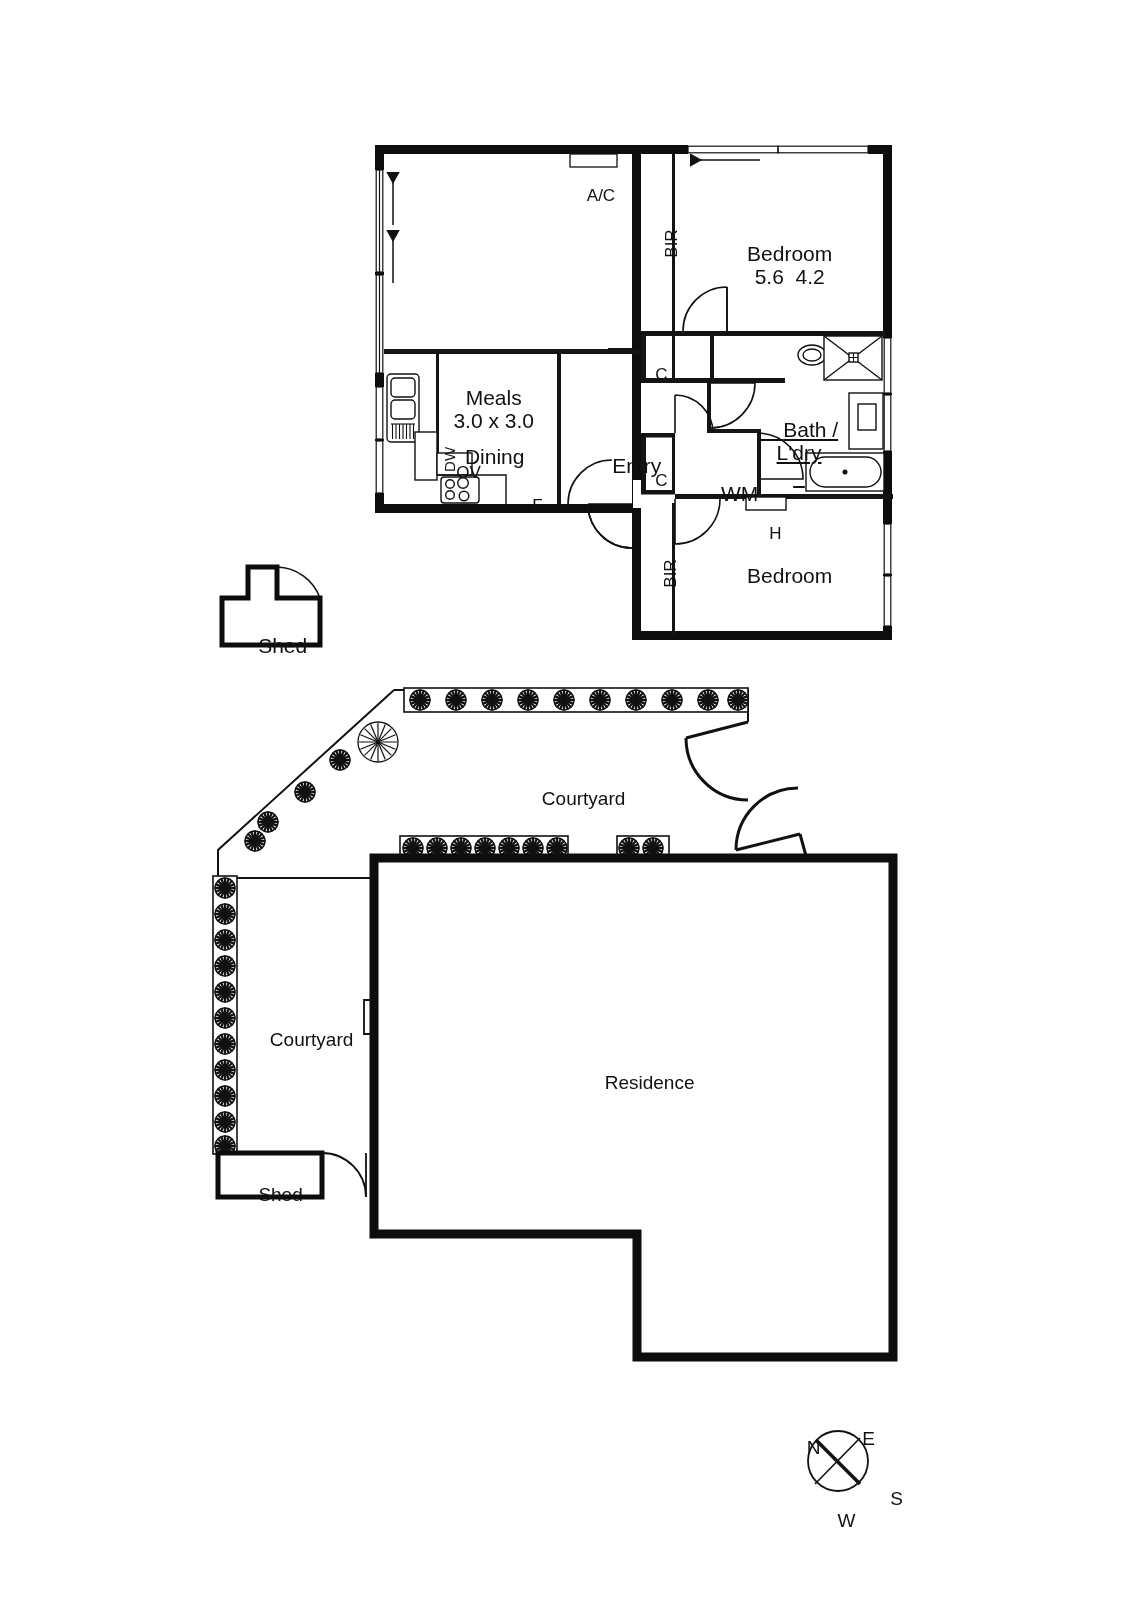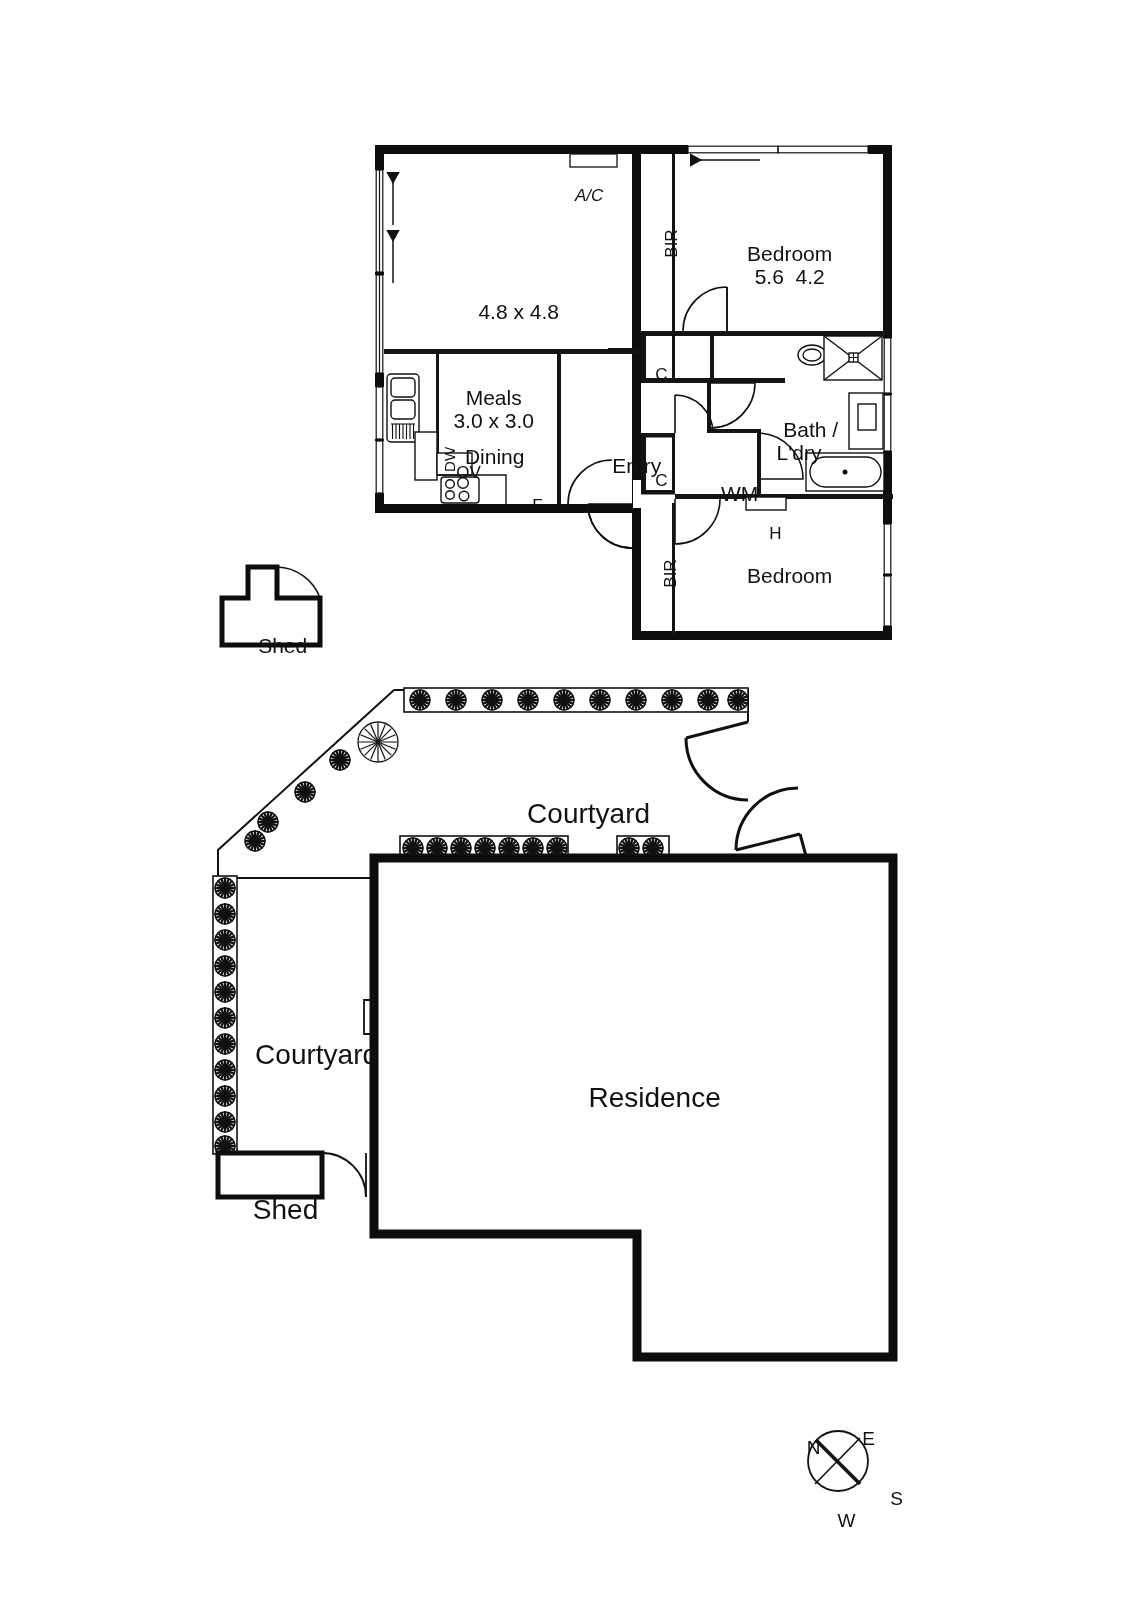--- a/index.html
+++ b/index.html
@@ -17,21 +17,21 @@
     font-family:"Liberation Sans", sans-serif;
     color:#111;
     white-space:pre;
     line-height:1.12;
     text-align:center;
     pointer-events:none;
   }
   .lbl.room{font-size:21px;}
   .lbl.small{font-size:17px;}
   .lbl.tiny{font-size:15px;}
-  .lbl.site{font-size:28px;}
+  .lbl.site{font-size:19px;}
   .lbl.compass{font-size:19px;}
   .vert{transform:rotate(-90deg);transform-origin:50% 50%;}
   .ctr{transform:translateX(-50%);}
 </style>
 </head>
 <body>
 
 <div id="stage">
 
   <svg class="layer" viewBox="0 0 1131 1600">
@@ -350,23 +350,20 @@
       </g>
     </g>
 
     <g>
       <circle cx="838" cy="1461" r="30" fill="#ffffff" stroke="#111" stroke-width="1.8"></circle>
       <line x1="816" y1="1440" x2="860" y2="1484" stroke="#111" stroke-width="3.6"></line>
       <line x1="860" y1="1438" x2="815" y2="1484" stroke="#111" stroke-width="1.6"></line>
     </g>
   </svg>
 
-  <div class="lbl room ctr" style="left:507px;top:276px;">
-    <span>4.8 x 4.8</span>
-  </div>
 
   <div class="lbl room ctr" style="left:778px;top:218px;">
     <span>Bedroom</span>
   </div>
   <div class="lbl room ctr" style="left:778px;top:241px;">
     <span>5.6  4.2</span>
   </div>
 
   <div class="lbl room ctr" style="left:778px;top:540px;">
     <span>Bedroom</span>
@@ -376,30 +373,30 @@
     <span>Meals</span>
   </div>
   <div class="lbl room ctr" style="left:482px;top:385px;">
     <span>3.0 x 3.0</span>
   </div>
 
   <div class="lbl room ctr" style="left:483px;top:421px;">
     <span>Dining</span>
   </div>
 
-  <div class="lbl room ctr" style="left:799px;top:394px;">
+  <div class="lbl room ctr" style="left:799px;top:394px;text-decoration:underline;">
     <span>Bath /
 L'dry</span>
   </div>
 
   <div class="lbl room ctr" style="left:593px;top:430px;margin-left:32px;">
     <span>Entry</span>
   </div>
 
-  <div class="lbl small ctr" style="left:580px;top:167px;font-style:italic;">
+  <div class="lbl small ctr" style="left:592px;top:167px;">
     <span>A/C</span>
   </div>
 
   <div class="lbl small" style="left:638px;top:215px;width:40px;">
     <span class="vert" style="display:inline-block;">BIR</span>
   </div>
 
   <div class="lbl small" style="left:637px;top:545px;width:40px;">
     <span class="vert" style="display:inline-block;">BIR</span>
   </div>

